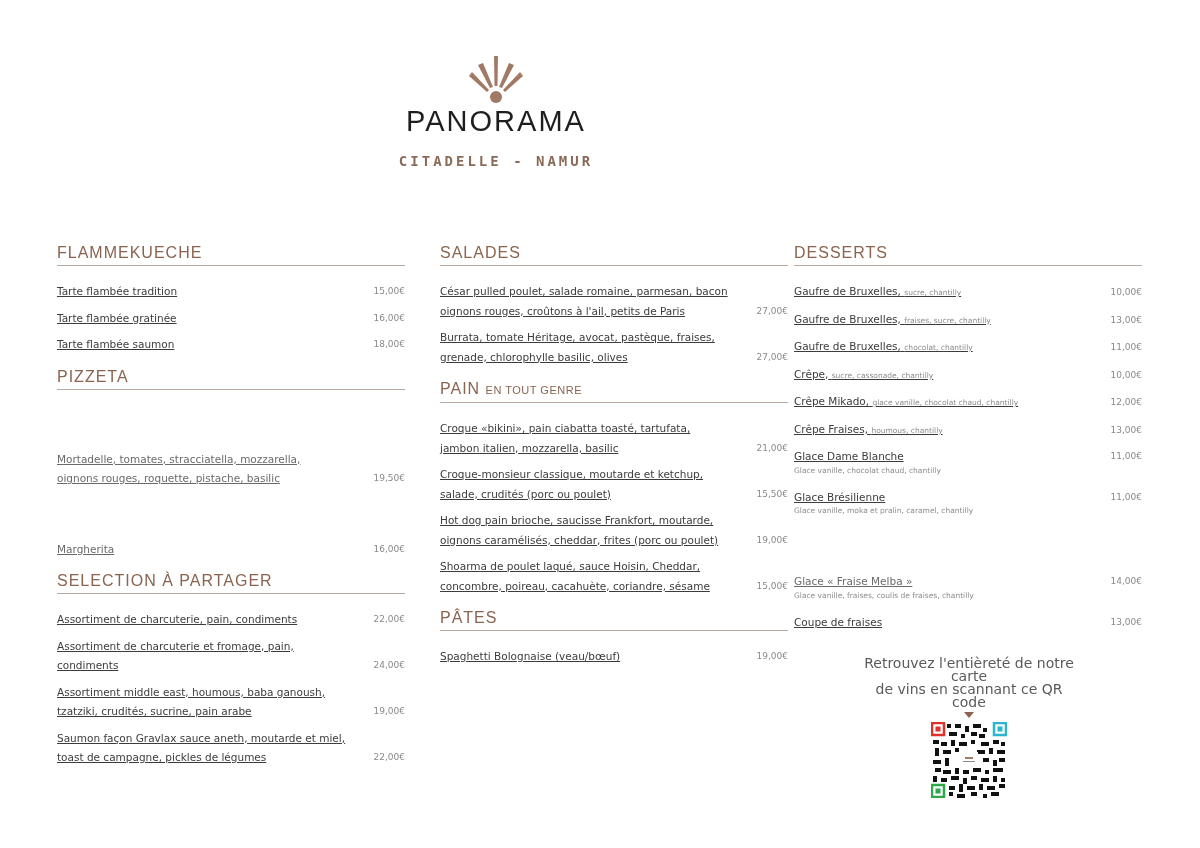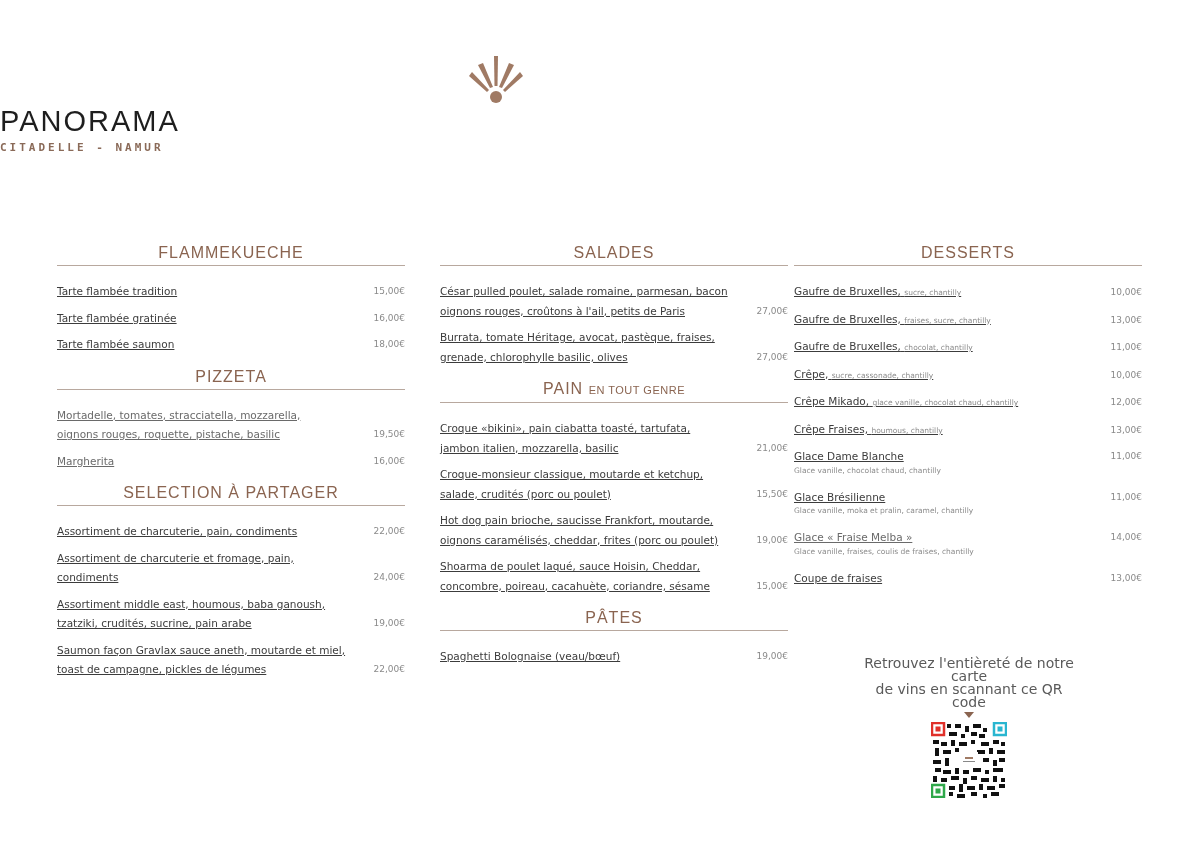--- a/index.html
+++ b/index.html
@@ -1,33 +1,33 @@
 <!DOCTYPE html>
 <html><head>
 <meta charset="utf-8">
 <style>
   html, body { margin: 0; padding: 0; background: #ffffff; }
   body { width: 1200px; height: 848px; position: relative; overflow: hidden;
          font-family: "DejaVu Sans", sans-serif; color: #3a3a3a; }
-  .logo { position: absolute; left: 0; top: 56px; width: 992px; }
+  .logo { position: absolute; left: 0; top: 56px; width: 992px; text-align: center; }
   .logo svg { display: block; margin: 0 auto; }
   .brand { font-family: "Liberation Sans", sans-serif; font-size: 29px; letter-spacing: 2px;
            color: #1e1e1e; margin-top: 2px; line-height: 30px; font-weight: normal; }
-  .sub { font-family: "DejaVu Sans Mono", monospace; font-size: 11px; letter-spacing: 3px;
-         color: #8a6a58; margin-top: 5px; font-weight: bold; }
+  .sub { font-family: "DejaVu Sans Mono", monospace; font-size: 14px; letter-spacing: 3px;
+         color: #8a6a58; margin-top: 17px; font-weight: bold; }
   .col { position: absolute; top: 244px; width: 348px; }
   .c1 { left: 57px; } .c2 { left: 440px; } .c3 { left: 794px; }
   .sec-h { font-family: "Liberation Sans", sans-serif; font-size: 16px; letter-spacing: 1px;
            color: #8a6450; padding-bottom: 3px; border-bottom: 1px solid #b8a89e;
-           margin-bottom: 16px; line-height: 18px; text-align: center; }
+           margin-bottom: 16px; line-height: 18px; }
   .sec-h .small { font-size: 11px; letter-spacing: 0.5px; }
   .item { display: flex; justify-content: space-between; align-items: flex-end;
           font-size: 10.5px; line-height: 19.5px; margin-bottom: 7px; }
   .item .name { flex: 1; color: #3c3c3c; text-decoration: underline; }
-  .item .name.muted { color: #6a6a6a; }
+  .item .name.muted { color: #6a6a6a; margin-top: 44px; }
   .item .price { font-size: 9px; color: #8a8a8a; white-space: nowrap; margin-left: 8px; line-height: 19.5px; }
   .item .extra { font-size: 7.5px; color: #8c8c8c; }
   .desc { font-size: 7.5px; color: #8c8c8c; margin-top: -10px; margin-bottom: 10px; line-height: 14px; }
   .gap { height: 6px; }
   .qr-box { position: absolute; left: 860px; top: 657px; width: 218px; text-align: center; }
   .qr-text { font-size: 14px; color: #5a5a5a; line-height: 13px; }
   .arrow { width: 0; height: 0; margin: 3px auto 4px; border-left: 5px solid transparent;
            border-right: 5px solid transparent; border-top: 6px solid #8a6450; }
   .qr { width: 76px; height: 76px; margin: 0 auto; position: relative; }
 </style>

